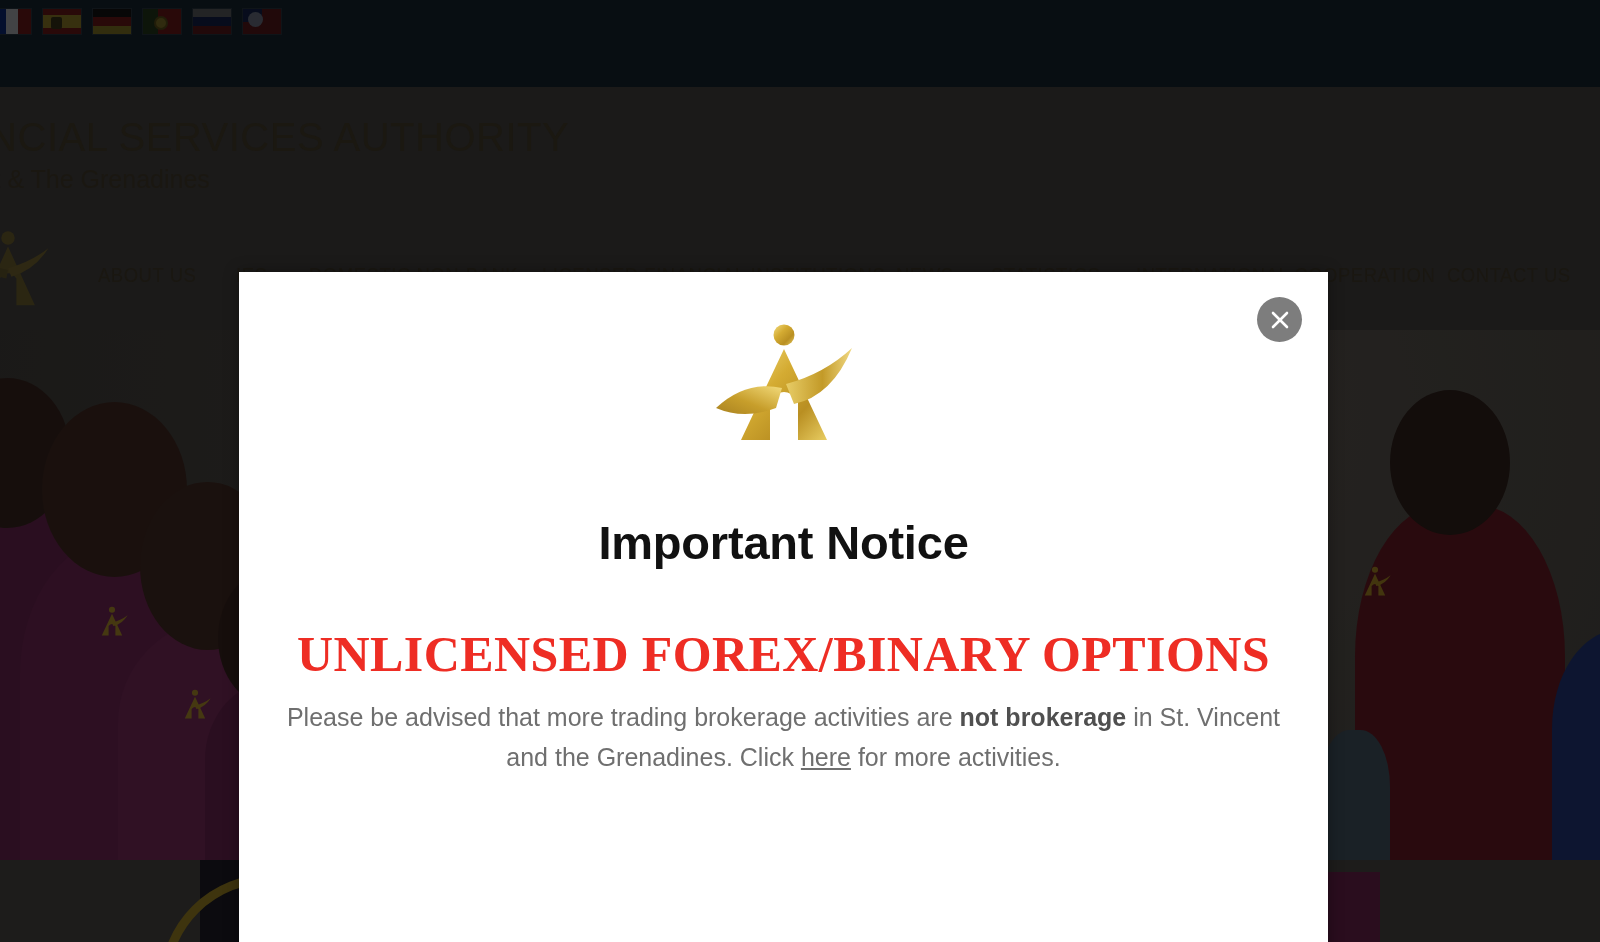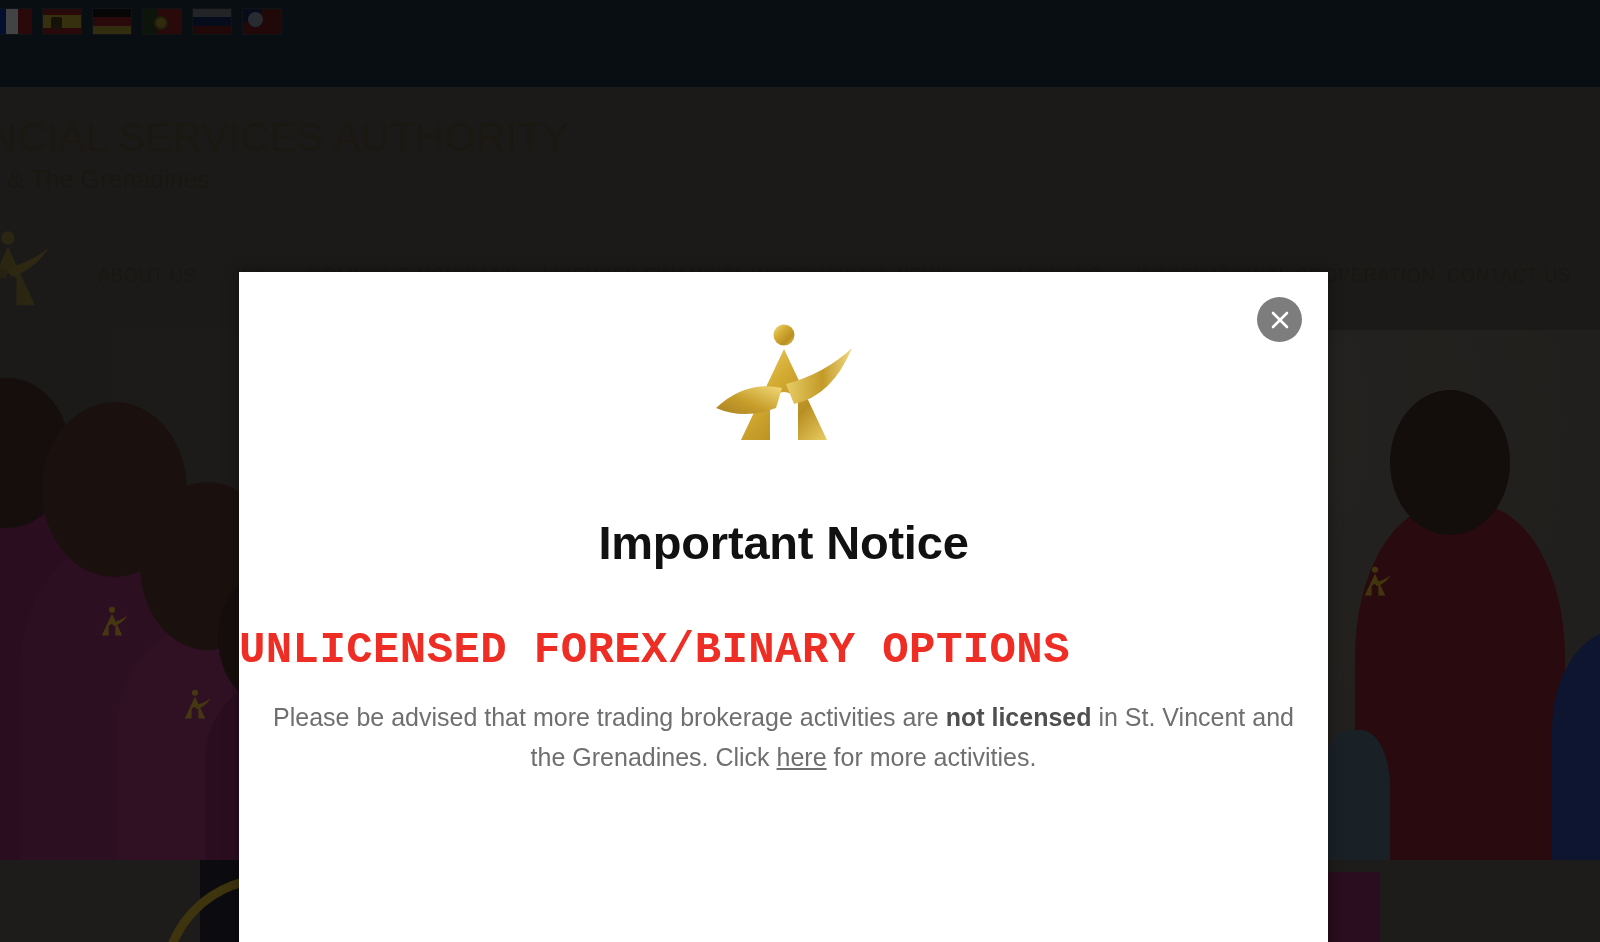--- a/index.html
+++ b/index.html
@@ -247,23 +247,23 @@
     font-size: 47px;
     font-weight: bold;
     color: #111111;
     letter-spacing: -0.2px;
   }
 
   #modal-alert {
     position: absolute;
     left: 0; right: 0;
     top: 353px;
-    text-align: left;
-    font-family: Liberation Mono, monospace;
-    font-size: 44px;
+    text-align: center;
+    font-family: Liberation Serif, serif;
+    font-size: 50px;
     font-weight: bold;
     color: #ee2d24;
     letter-spacing: 0.4px;
   }
 
   #modal-body {
     position: absolute;
     left: 30px;
     right: 30px;
     top: 425px;
@@ -434,16 +434,16 @@
       <path d="M72 62 Q110 52 138 26 Q118 74 80 82 Z" fill="url(#goldB)"></path>
 
       <path d="M68 66 Q32 58 2 86 Q30 98 62 86 Z" fill="url(#goldC)"></path>
     </svg>
 
     <h2 id="modal-title">Important Notice</h2>
 
     <div id="modal-alert">UNLICENSED FOREX/BINARY OPTIONS</div>
 
     <p id="modal-body">
-      <span>Please be advised that more trading brokerage activities are </span><b>not licensed</b><span> in St. Vincent and the Grenadines. Click </span><a class="lnk">here</a><span> for more activities.</span>
+      <span>Please be advised that more trading brokerage activities are </span><b>not brokerage</b><span> in St. Vincent and the Grenadines. Click </span><a class="lnk">here</a><span> for more activities.</span>
     </p>
   </div>
 </div>
 
 </body></html>

